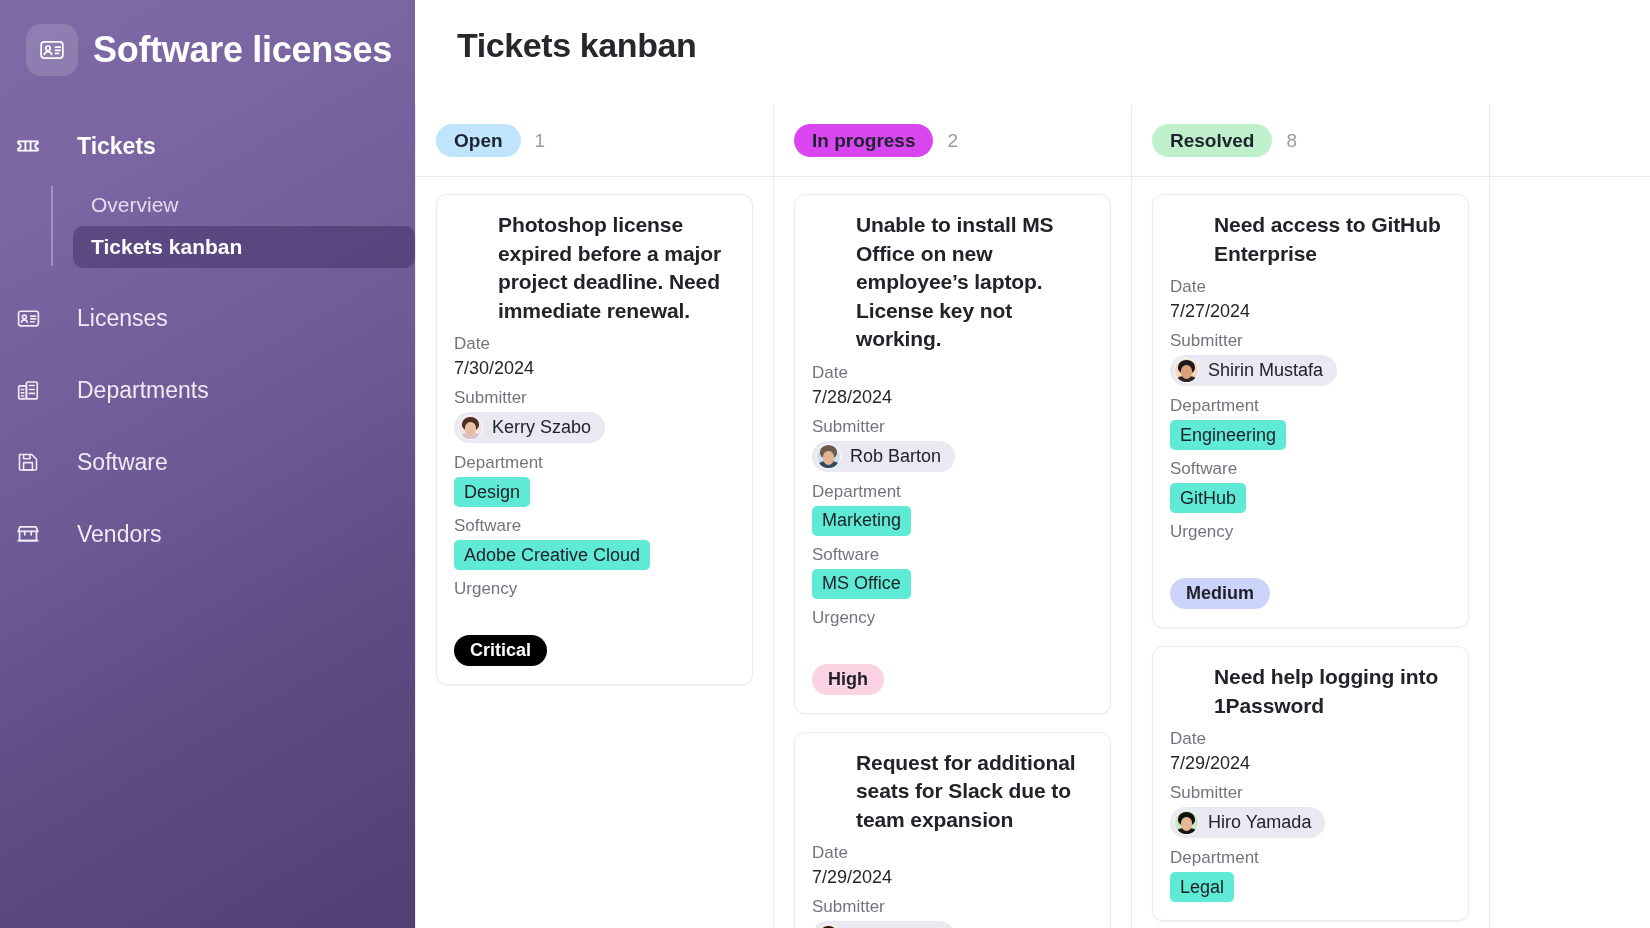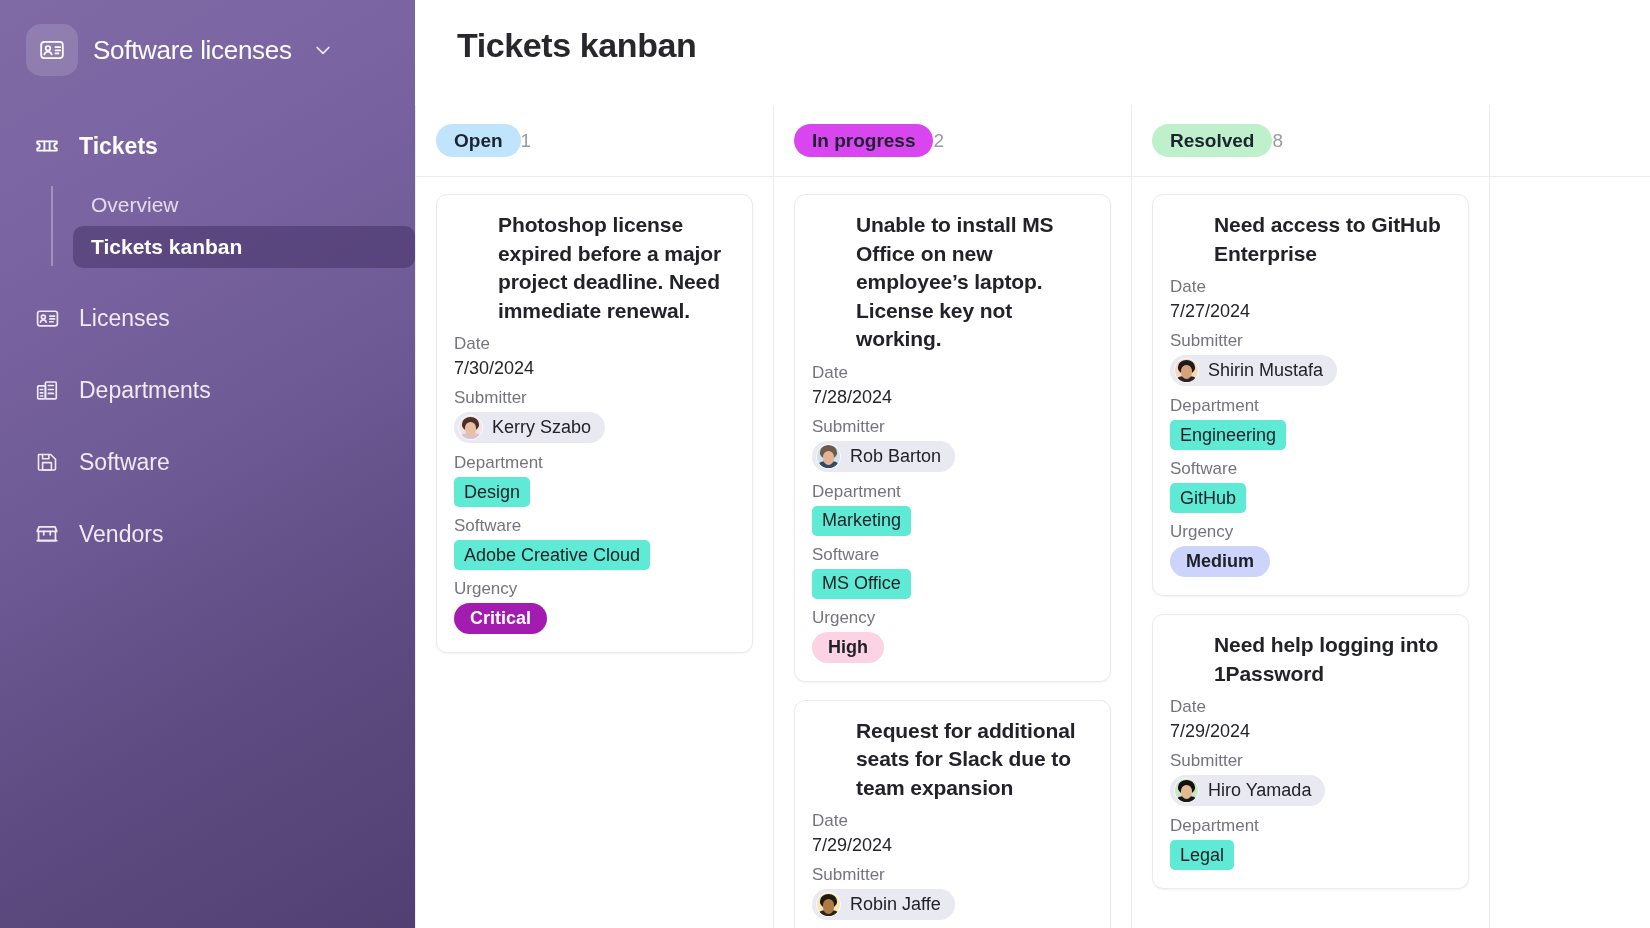--- a/index.html
+++ b/index.html
@@ -26,29 +26,29 @@
     padding: 0 0 0 26px;
     height: 56px;
   }
   .brand-logo {
     width: 52px; height: 52px; flex: 0 0 52px;
     border-radius: 15px;
     background: rgba(255,255,255,0.14);
     display: flex; align-items: center; justify-content: center;
   }
   .brand-name {
-    font-size: 26px; font-weight: normal; letter-spacing: -0.3px;
+    font-size: 36px; font-weight: bold; letter-spacing: -0.3px;
     color: #ffffff; white-space: nowrap;
   }
   .brand-caret { margin-left: 6px; display: flex; align-items: center; }
 
   .nav { margin-top: 46px; }
   .nav-item {
-    display: flex; align-items: center; gap: 18px;
-    height: 44px; padding-left: 33px;
+    display: flex; align-items: center; gap: 35px;
+    height: 44px; padding-left: 14px;
     cursor: pointer;
   }
   .nav-item .nav-ico { width: 28px; flex: 0 0 28px; display: flex; align-items: center; justify-content: center; }
   .nav-label { font-size: 23px; color: #efeaf5; white-space: nowrap; }
   .nav-item.active .nav-label { color: #ffffff; font-weight: bold; }
 
   .subnav { position: relative; margin: 16px 0 18px 0; padding-left: 51px; }
   .subnav::before {
     content: ""; position: absolute; left: 51px; top: 2px; bottom: 2px;
     width: 2px; background: rgba(255,255,255,0.3);
@@ -74,21 +74,21 @@
 
   .board { display: flex; margin-top: 40px; height: 828px; position: relative; }
   .col {
     flex: 0 0 358px; width: 358px;
     position: relative;
     border-left: 1px solid #eceaf1;
     padding: 0 20px;
   }
   .col:first-child { border-left: 1px solid #eceaf1; }
   .col-head {
-    height: 72px; display: flex; align-items: center; 
+    height: 72px; display: flex; align-items: center; gap: 14px;
     border-bottom: 1px solid #eceaf1;
     margin: 0 -20px; padding: 0 20px;
   }
   .status-pill {
     display: inline-flex; align-items: center; justify-content: center;
     height: 33px; padding: 0 18px; border-radius: 17px;
     font-size: 19px; font-weight: bold; color: #1d2330;
     white-space: nowrap;
   }
   .col-count { font-size: 19px; color: #9a9aa4; }
@@ -126,21 +126,21 @@
   }
   .tag {
     display: inline-flex; align-items: center;
     background: #5eead4; border-radius: 5px;
     height: 30px; padding: 0 10px;
     font-size: 18px; color: #1f1f27;
   }
   .urg {
     display: inline-flex; align-items: center; justify-content: center;
     height: 31px; padding: 0 16px; border-radius: 16px;
-    font-size: 18px; font-weight: bold;
+    font-size: 18px; font-weight: bold; margin-top: 32px;
   }
 
   
   .av-bg { position: absolute; inset: 0; }
   .av-hair { position: absolute; left: 12%; top: 2%; width: 76%; height: 62%; border-radius: 50% 50% 42% 42%; }
   .av-face { position: absolute; left: 24%; top: 26%; width: 52%; height: 62%; border-radius: 46% 46% 48% 48%; }
   .av-body { position: absolute; left: 8%; bottom: 0; width: 84%; height: 28%; border-radius: 44% 44% 0 0; }
 </style>
 </head>
 <body>
@@ -267,21 +267,21 @@
               <span>Kerry Szabo</span>
             </span></div>
 
             <div class="fld-label">Department</div>
             <div><span class="tag">Design</span></div>
 
             <div class="fld-label">Software</div>
             <div><span class="tag">Adobe Creative Cloud</span></div>
 
             <div class="fld-label">Urgency</div>
-            <div><span class="urg" style="background:#a21caf;color:#ffffff">Critical</span></div>
+            <div><span class="urg" style="background:#000000;color:#ffffff">Critical</span></div>
           </article>
 
         </div>
       </section>
 
       <section class="col">
         <div class="col-head">
           <span class="status-pill" style="background: #d946ef;">In progress</span>
           <span class="col-count">2</span>
         </div>

